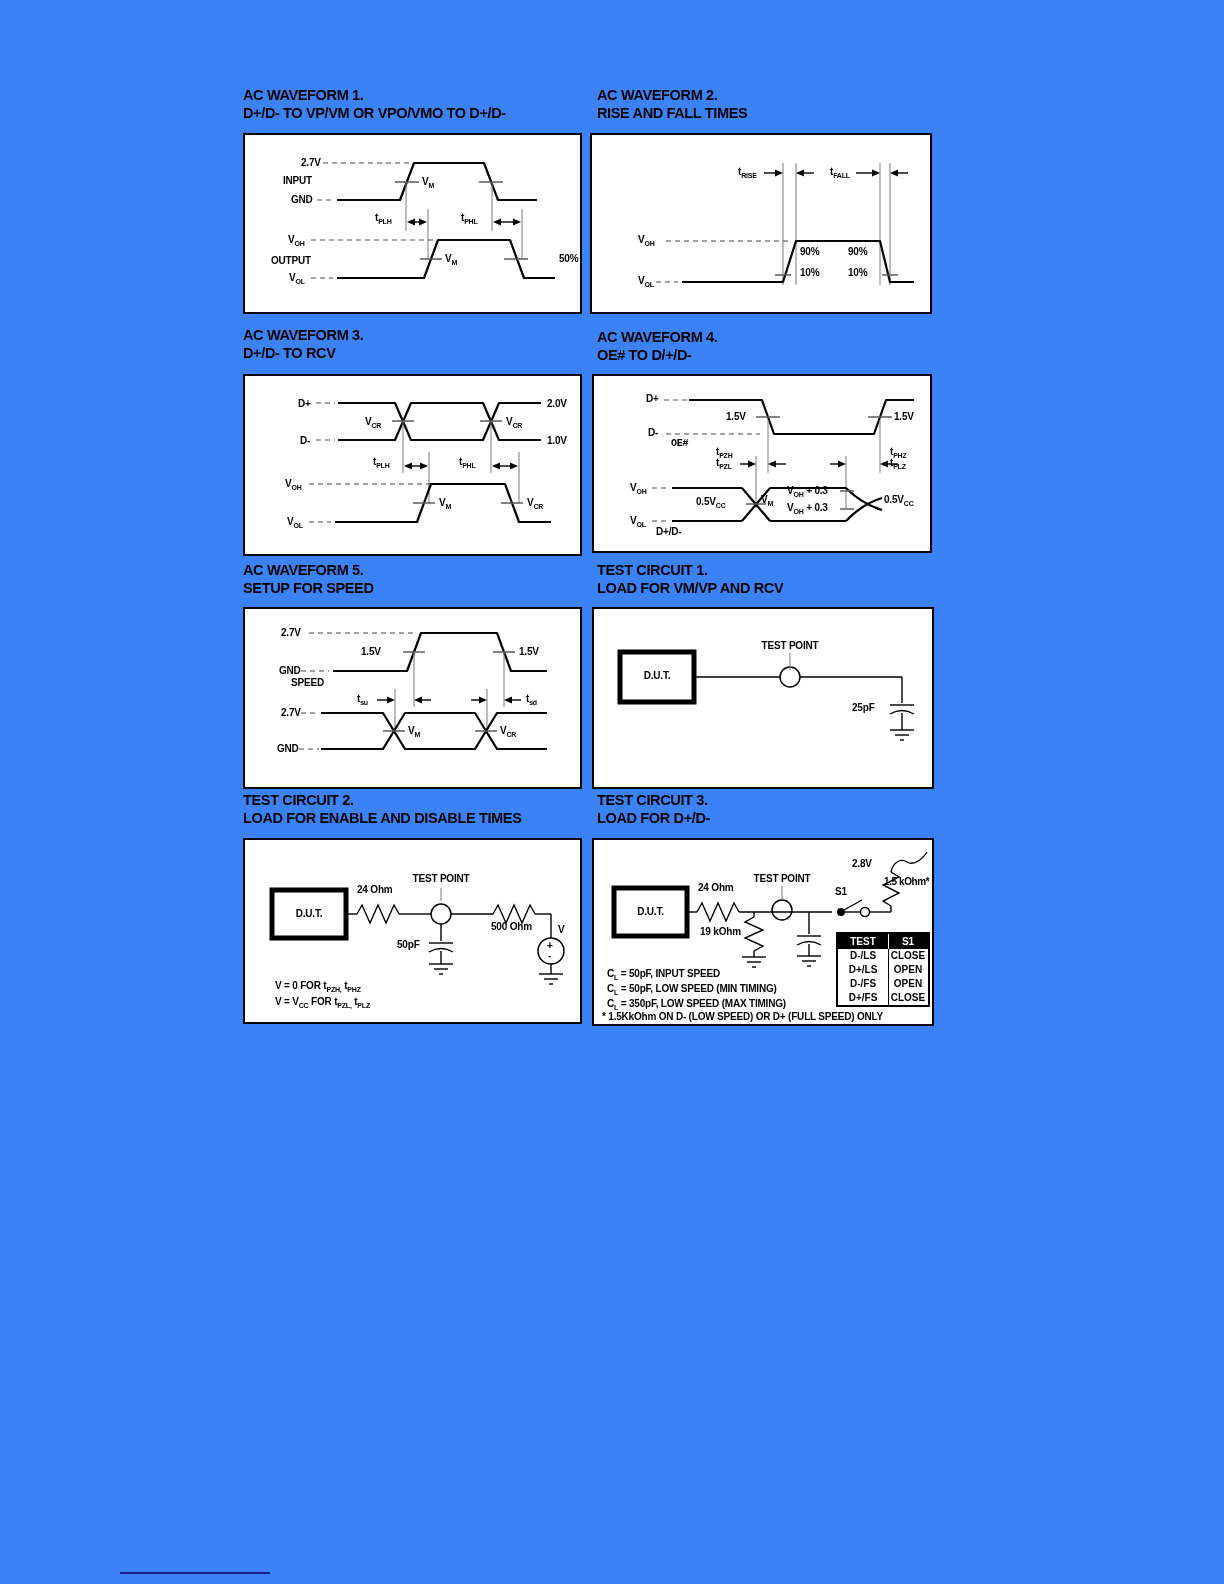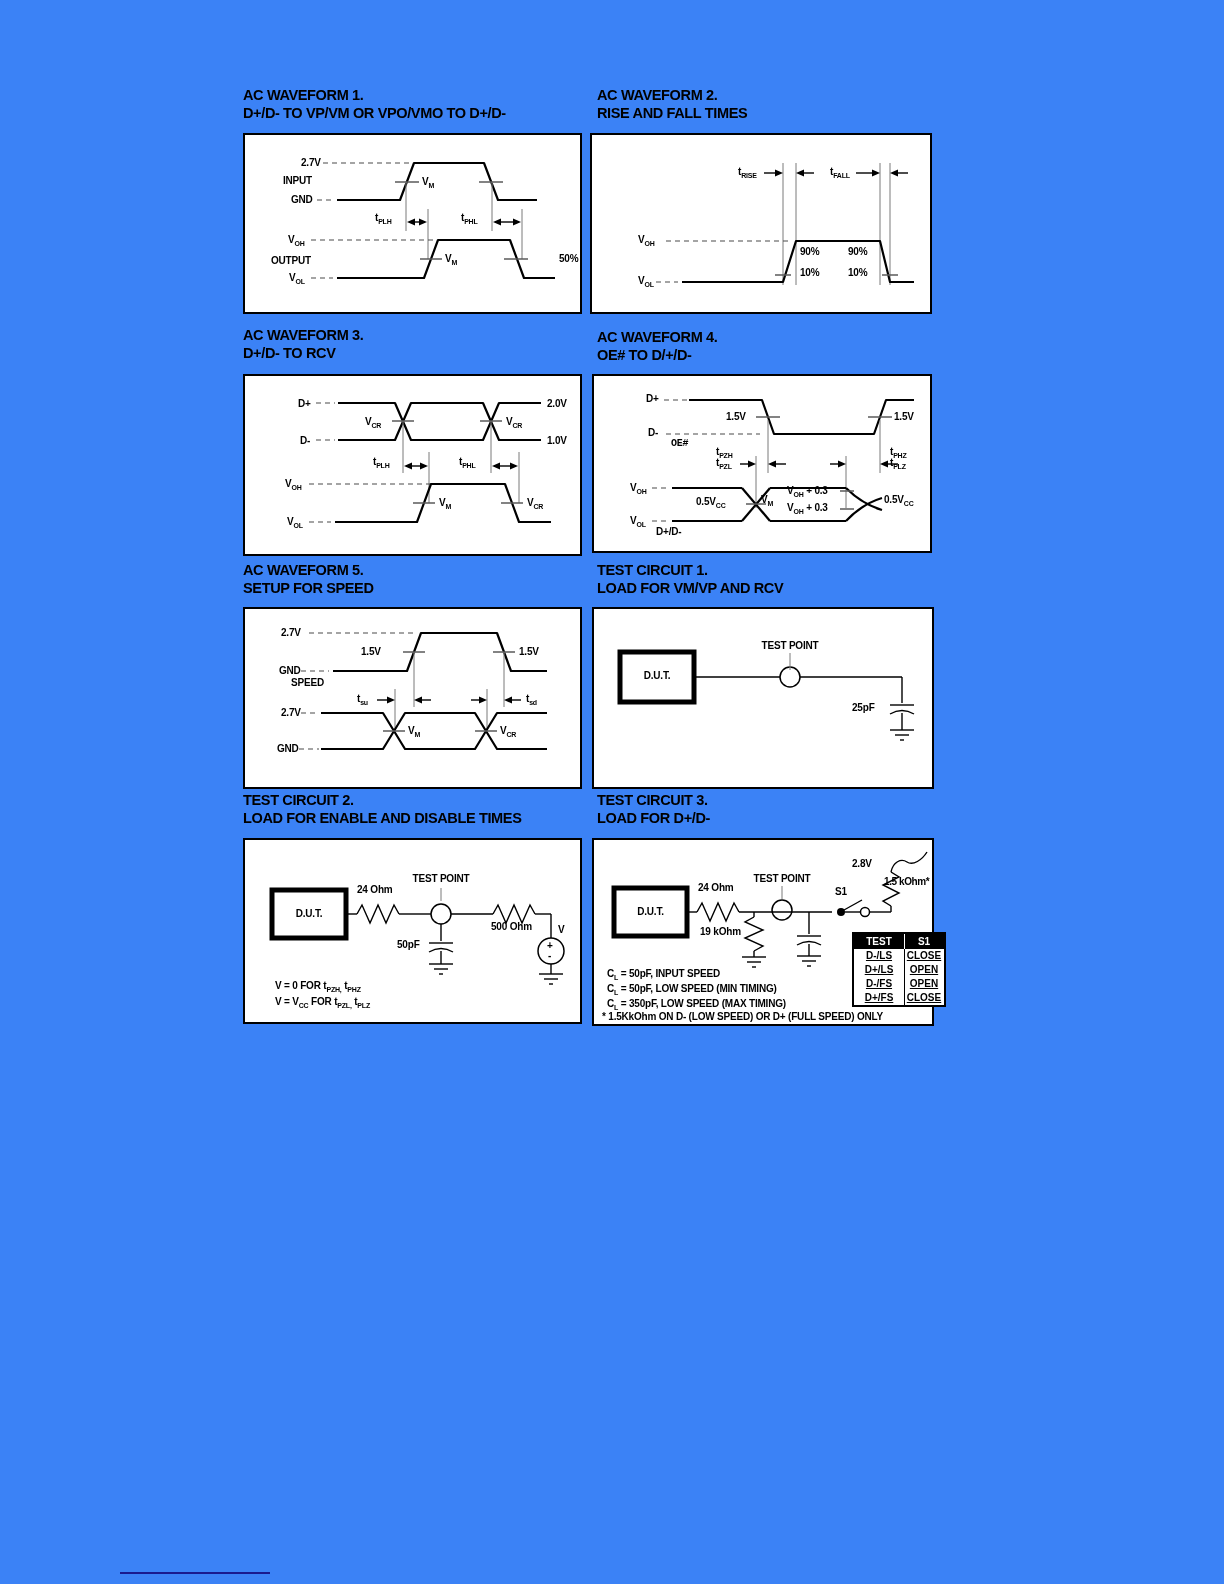--- a/index.html
+++ b/index.html
@@ -434,21 +434,21 @@
         </g>
       </svg>
       <div class="lb ctr" style="left:20px;top:66px;width:73px;"><span>D.U.T.</span></div>
       <div class="lb" style="left:104px;top:42px;"><span>24 Ohm</span></div>
       <div class="lb ctr" style="left:148px;top:33px;width:80px;"><span>TEST POINT</span></div>
       <div class="lb" style="left:106px;top:86px;"><span>19 kOhm</span></div>
       <div class="lb" style="left:241px;top:46px;"><span>S1</span></div>
       <div class="lb" style="left:258px;top:18px;"><span>2.8V</span></div>
       <div class="lb" style="left:290px;top:36px;letter-spacing:-0.4px;"><span>1.5 kOhm*</span></div>
 
-      <div class="s1table" style="left:258px;top:92px;width:90px;text-decoration:underline;">
+      <div class="s1table" style="left:242px;top:92px;width:90px;">
         <div class="s1hdr">
           <span class="s1c1">TEST</span>
           <span class="s1c2">S1</span>
         </div>
         <div class="s1row">
           <span class="s1c1">D-/LS</span>
           <span class="s1c2">CLOSE</span>
         </div>
         <div class="s1row">
           <span class="s1c1">D+/LS</span>

